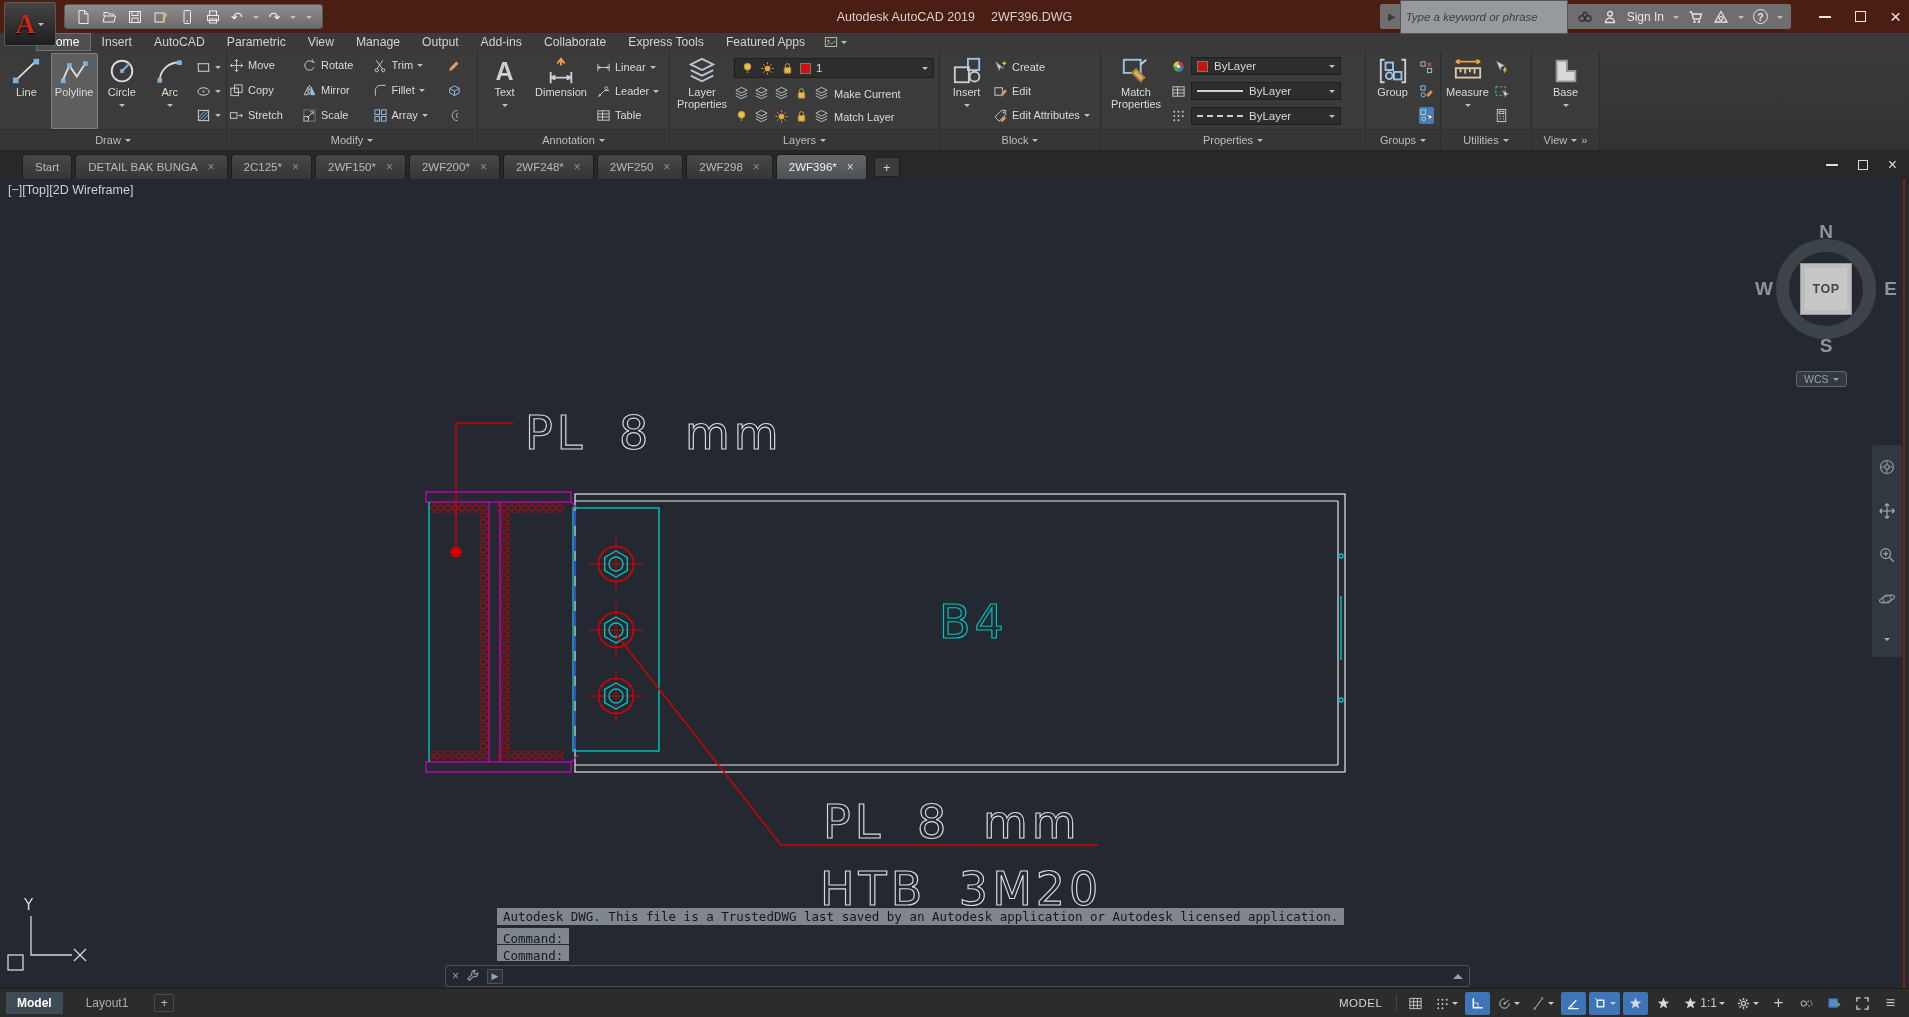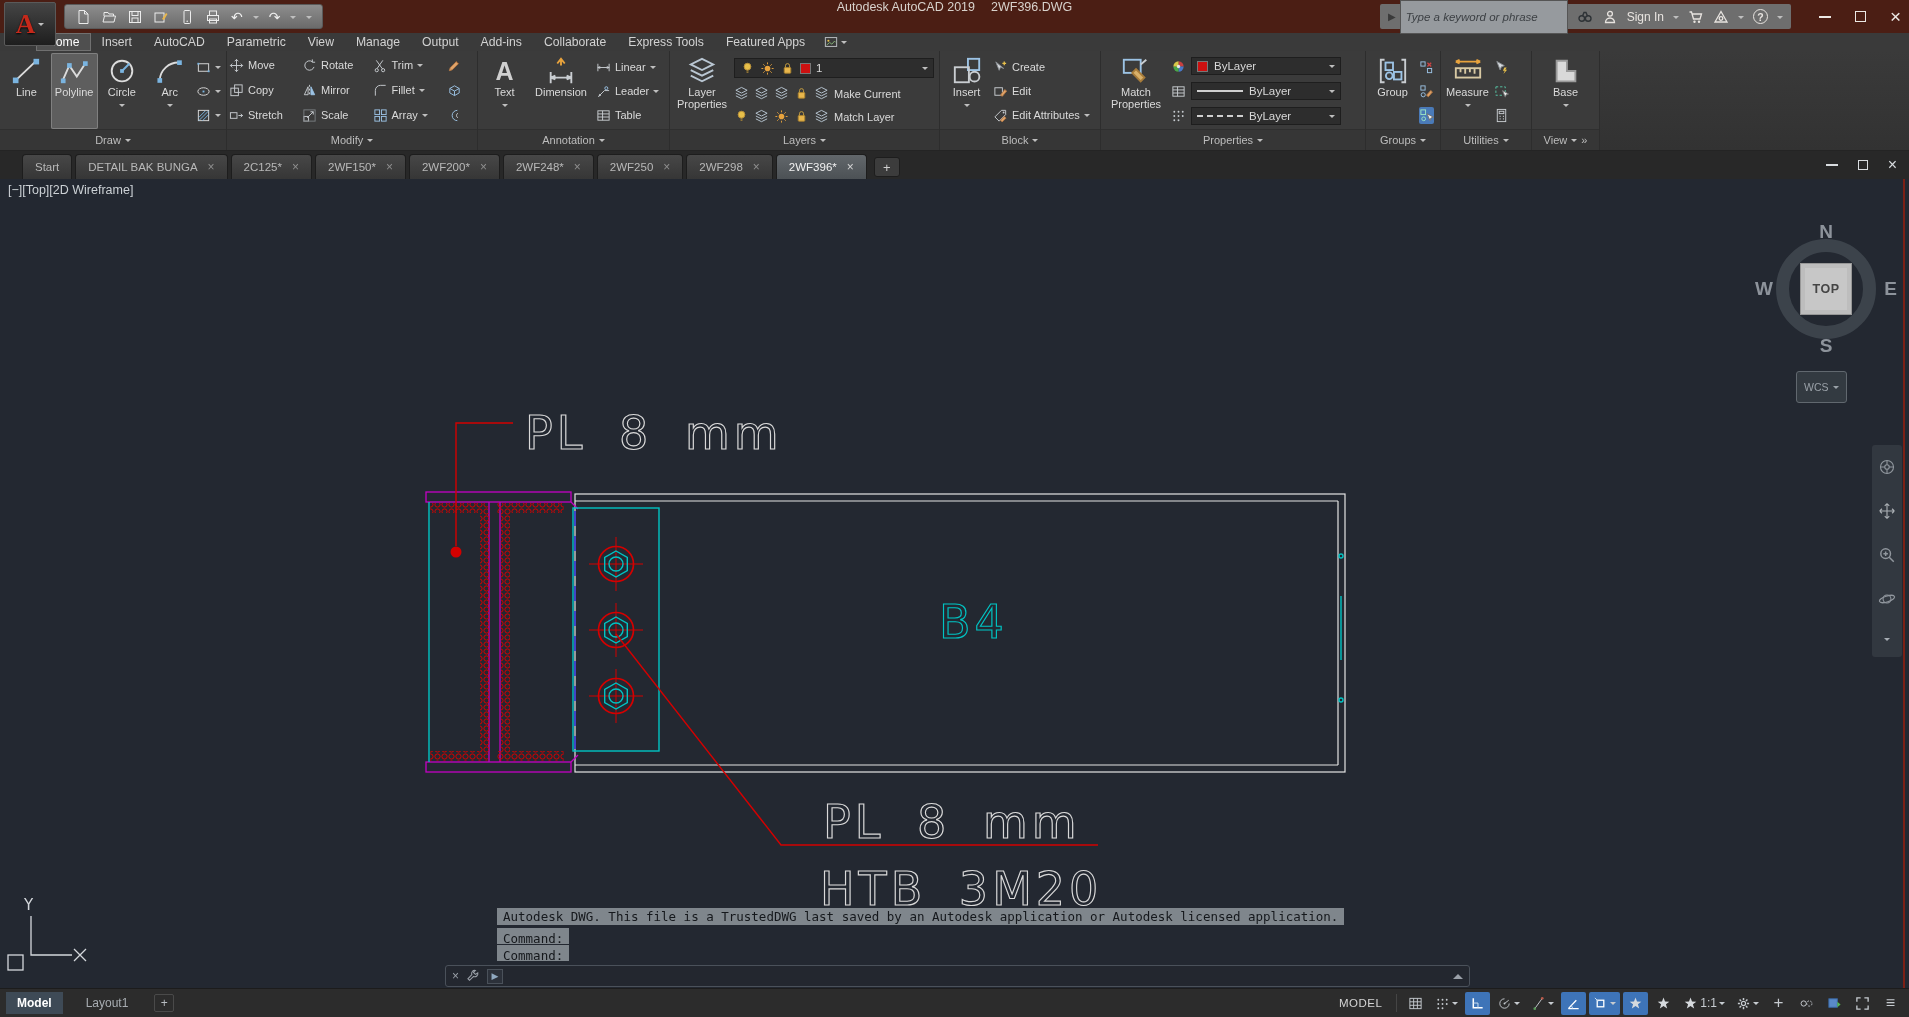--- a/index.html
+++ b/index.html
@@ -13,21 +13,21 @@
     background:linear-gradient(#454545,#1e1e1e); border:1px solid #5a5a5a; border-radius:2px;
     display:flex; align-items:center; justify-content:center; gap:3px; }
   .app-logo .a-glyph { color:#c5291b; font-size:27px; font-weight:bold; font-family:"Liberation Serif",serif;
     text-shadow:0 1px 2px #000; line-height:1; }
   .car { display:inline-block; width:0; height:0; border:3.5px solid transparent; border-top-color:#bfbfbf; margin-top:4px; }
   .qat { margin-left:64px; display:flex; align-items:center; gap:10px; height:25px;
     background:linear-gradient(#8d8d8d,#6b6b6b); border:1px solid #5a5a5a; border-radius:3px; padding:0 10px; }
   .qat .ic { width:16px; height:16px; }
   .qat .uglyph { color:#f0f0f0; font-size:14px; line-height:1; }
   .tb-title { position:absolute; left:50%; transform:translateX(-50%); top:0; height:33px;
-    display:flex; align-items:flex-start; gap:16px; color:#d8d2cc; font-size:12.5px; }
+    display:flex; align-items:center; gap:16px; color:#d8d2cc; font-size:12.5px; }
   .tb-right { position:absolute; right:118px; top:4px; height:25px; background:#6e6e6e; border-radius:2px;
     display:flex; align-items:center; padding:0 8px; gap:9px; }
   .searchbox { display:flex; align-items:center; gap:4px; }
   .search-go { color:#3a3a3a; font-size:10px; }
   .searchbox input { width:168px; height:18px; background:#969a9e; border:1px solid #555;
     font-style:italic; font-size:11.5px; color:#2e3236; padding:16px 5px; outline:none; }
   .searchbox input::placeholder { color:#3c4044; }
   .tb-right .ic { width:16px; height:16px; }
   .signin-label { color:#e8e4e0; font-size:12px; }
   .help-circle { width:15px; height:15px; border:1.5px solid #e8e4e0; border-radius:50%; color:#e8e4e0;
@@ -98,21 +98,21 @@
   .viewcube { position:absolute; left:1764px; top:48px; width:124px; height:124px; z-index:4; }
   .vc-ring { position:absolute; left:12px; top:12px; width:100px; height:100px; border-radius:50%; border:13px solid #3c434b; }
   .vc-letter { position:absolute; color:#8d939b; font-weight:bold; font-size:19px; }
   .vc-n { left:50%; top:-6px; transform:translateX(-50%); }
   .vc-s { left:50%; bottom:-6px; transform:translateX(-50%); }
   .vc-w { left:-9px; top:50%; transform:translateY(-50%); }
   .vc-e { right:-9px; top:50%; transform:translateY(-50%); }
   .vc-top { position:absolute; left:36px; top:36px; width:52px; height:52px; background:#c7c7c7; border:1px solid #979797;
     box-shadow:inset 0 0 0 4px #bdbdbd; color:#454545; font-size:12.5px; font-weight:bold; letter-spacing:0.5px;
     display:flex; align-items:center; justify-content:center; }
-  .wcs-pill { position:absolute; left:1796px; top:192px; padding:9px 7px; border:1px solid #61686f; border-radius:3px;
+  .wcs-pill { position:absolute; left:1796px; top:192px; padding:1px 7px; border:1px solid #61686f; border-radius:3px;
     background:rgba(58,64,71,0.75); color:#9aa1a8; font-size:10.5px; display:flex; align-items:center; gap:4px; z-index:4; }
 
   .navbar-right { position:absolute; left:1872px; top:266px; width:30px; height:212px; background:rgba(66,72,80,0.5);
     border-radius:3px; display:flex; flex-direction:column; align-items:center; justify-content:space-around; z-index:4; }
   .navbar-right .ic { width:18px; height:18px; opacity:0.8; }
   .red-edge { position:absolute; right:4px; top:0; bottom:0; width:2px; background:#7c2015; z-index:3; }
 
   
   .dwg-note { position:absolute; left:497px; top:729px; height:17px; background:rgba(136,142,148,0.92);
     color:#15181c; font-family:"DejaVu Sans Mono",monospace; font-size:12.5px; line-height:17px; padding:0 6px; z-index:6; }

